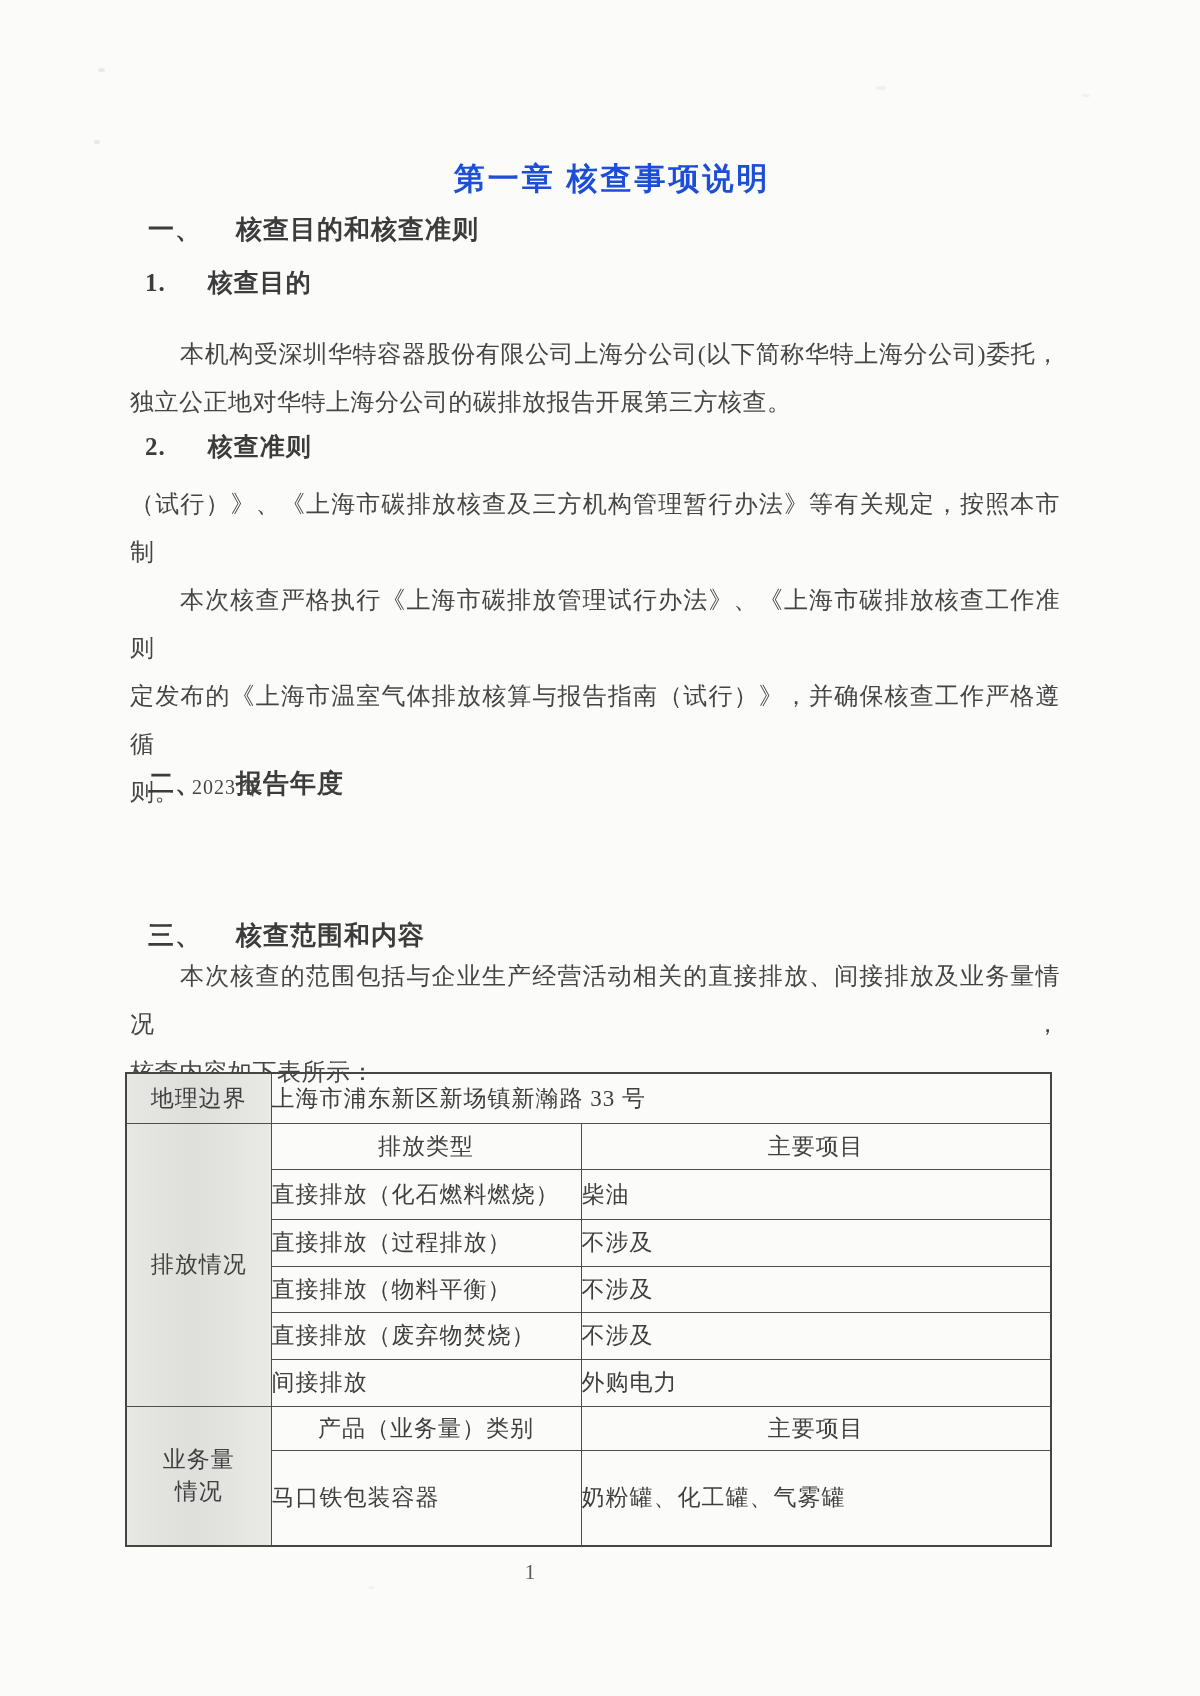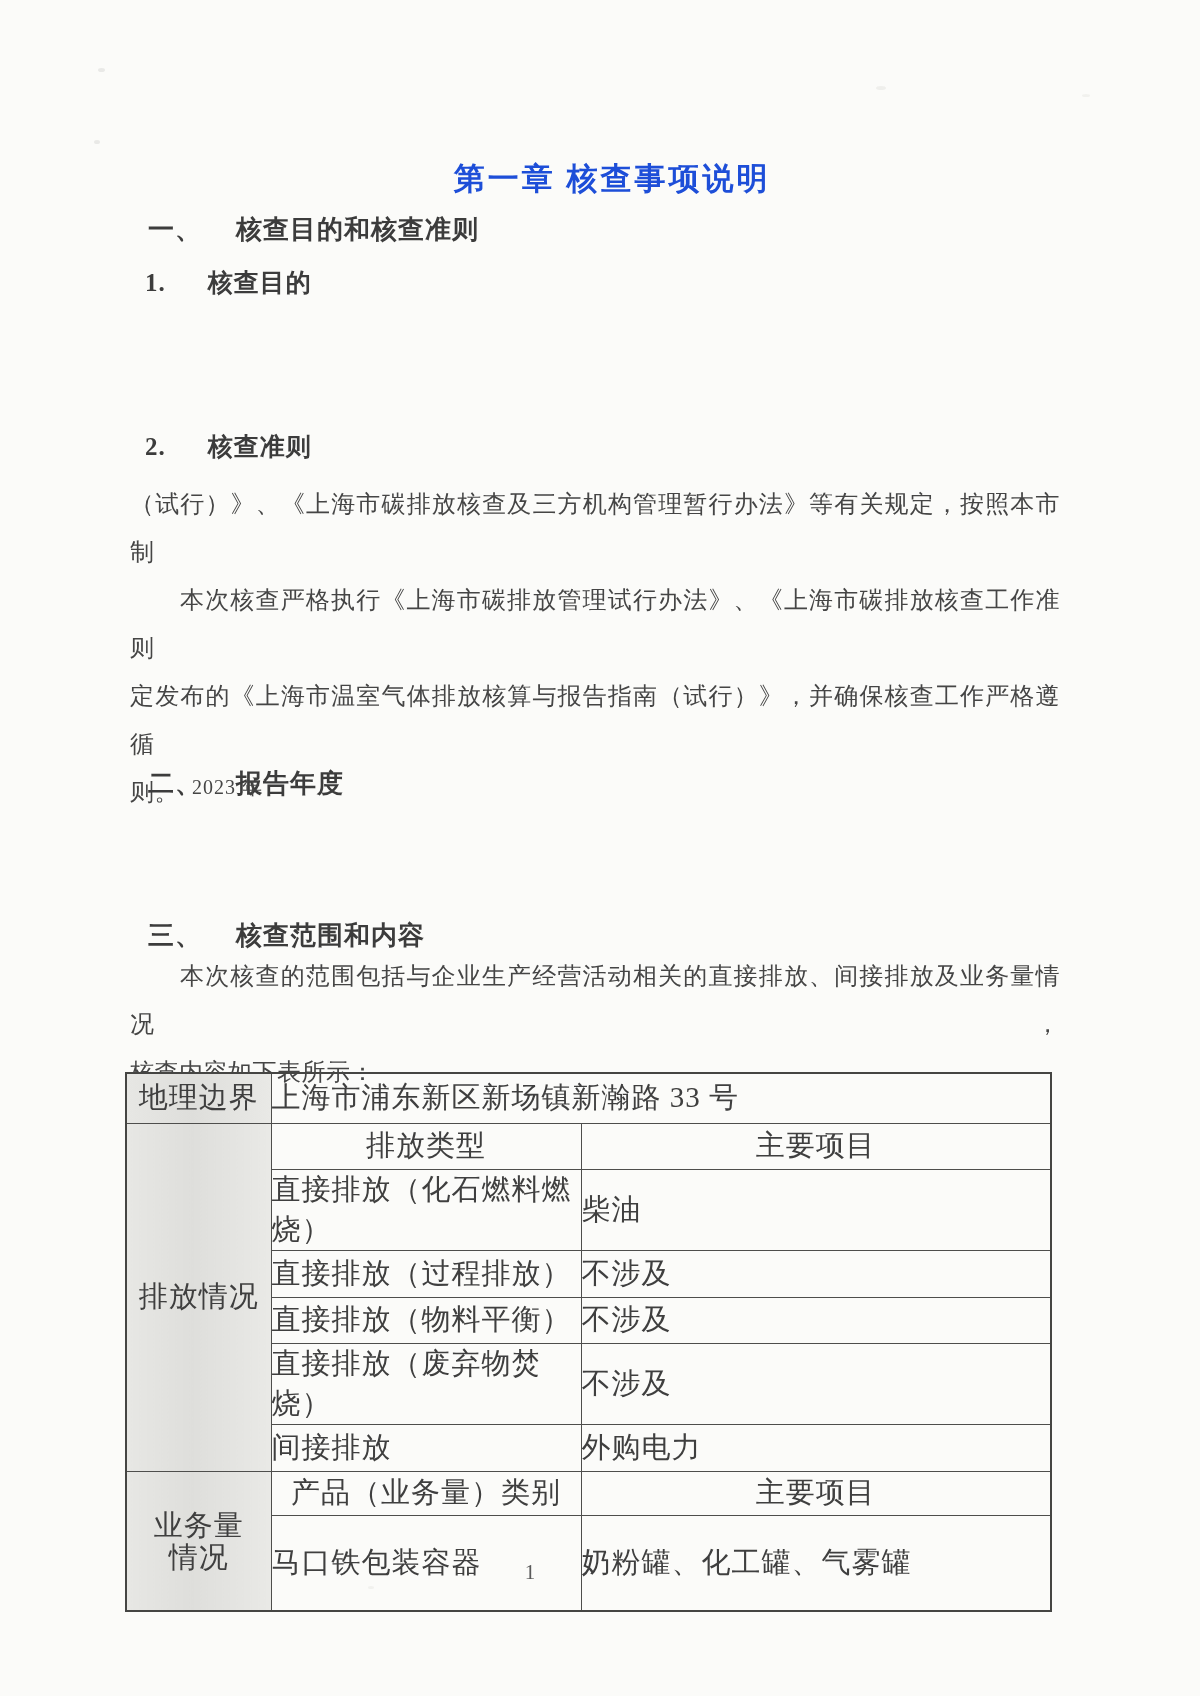--- a/index.html
+++ b/index.html
@@ -52,21 +52,21 @@
 
   .year-line{
     position:absolute;left:192px;top:774px;
     font-size:20px;color:#454545;letter-spacing:1px;
   }
 
   table.scope{
     position:absolute;left:125px;top:1072px;
     border-collapse:collapse;table-layout:fixed;
     width:925px;
-    font-size:29px;color:#3f3f3f;
+    font-size:23px;color:#3f3f3f;
   }
   table.scope td{
     border:1.6px solid #4e4e4c;
     padding:0;
     vertical-align:middle;
     letter-spacing:1px;
     overflow:hidden;
   }
   table.scope{border:2.5px solid #454543;}
   td.shade{
@@ -98,20 +98,24 @@
   <div class="sec-head" style="top:212px;">
     <span>一、</span>
     <span class="gap-big">核查目的和核查准则</span>
   </div>
 
   <div class="sub-head" style="top:266px;">
     <span>1.</span>
     <span class="gap-num">核查目的</span>
   </div>
 
+  <div class="para" style="top:330px;">
+    <div class="jline" style="text-indent:50px;">本机构受深圳华特容器股份有限公司上海分公司(以下简称华特上海分公司)委托，</div>
+    <div class="lline">独立公正地对华特上海分公司的碳排放报告开展第三方核查。</div>
+  </div>
 
   <div class="sub-head" style="top:430px;">
     <span>2.</span>
     <span class="gap-num">核查准则</span>
   </div>
 
   <div class="para" style="top:480px;">
     <div class="jline">（试行）》、《上海市碳排放核查及三方机构管理暂行办法》等有关规定，按照本市制</div>
     <div class="jline" style="text-indent:50px;">本次核查严格执行《上海市碳排放管理试行办法》、《上海市碳排放核查工作准则</div>
     <div class="jline">定发布的《上海市温室气体排放核算与报告指南（试行）》，并确保核查工作严格遵循</div>

